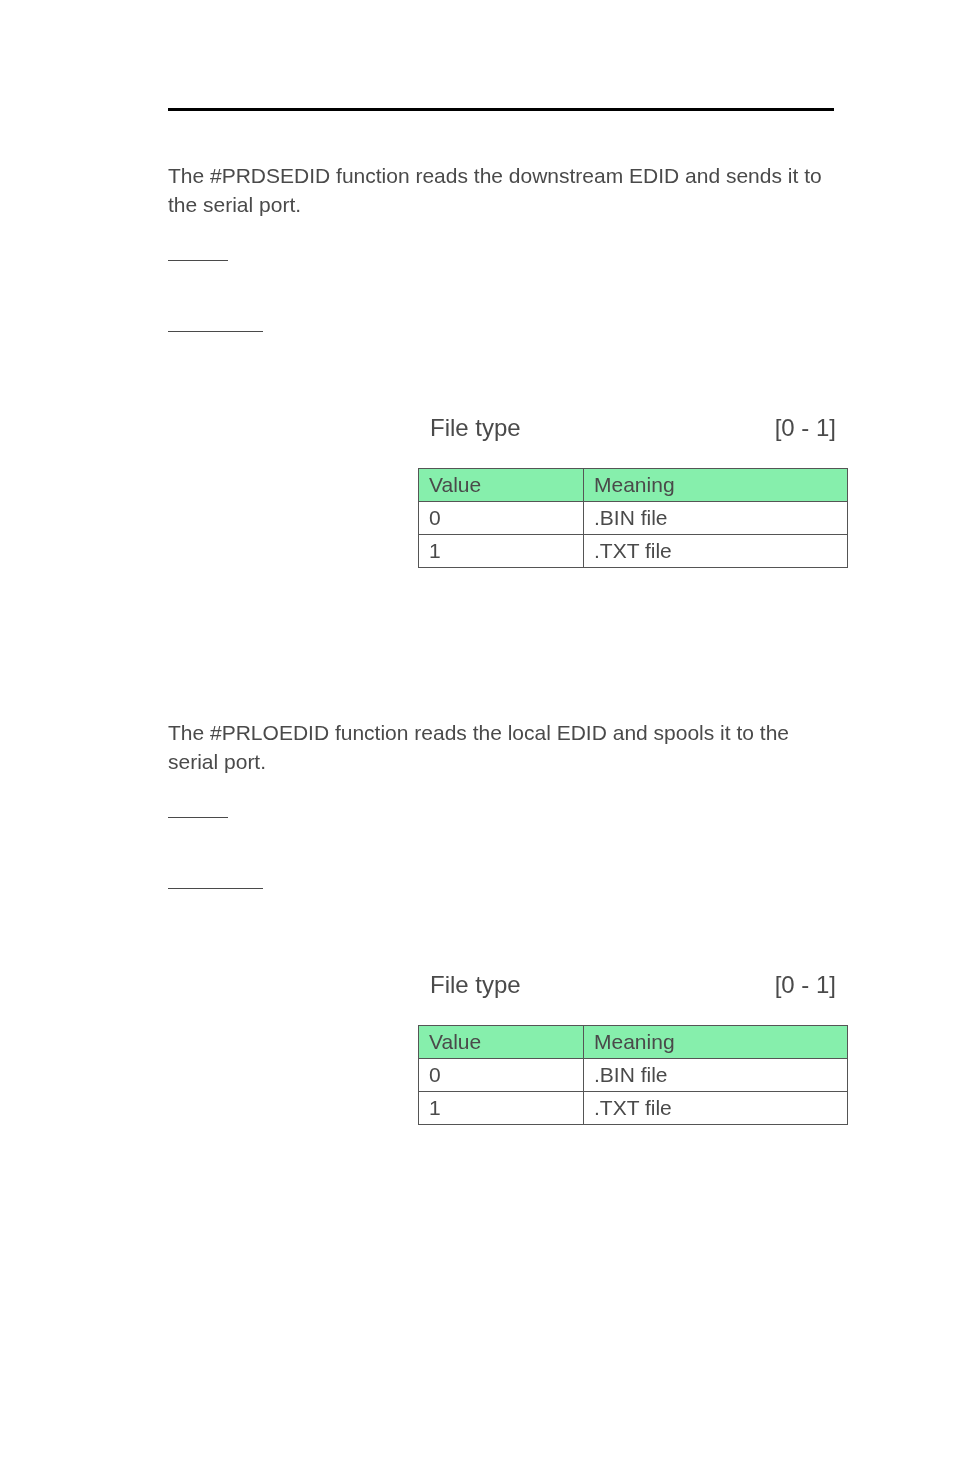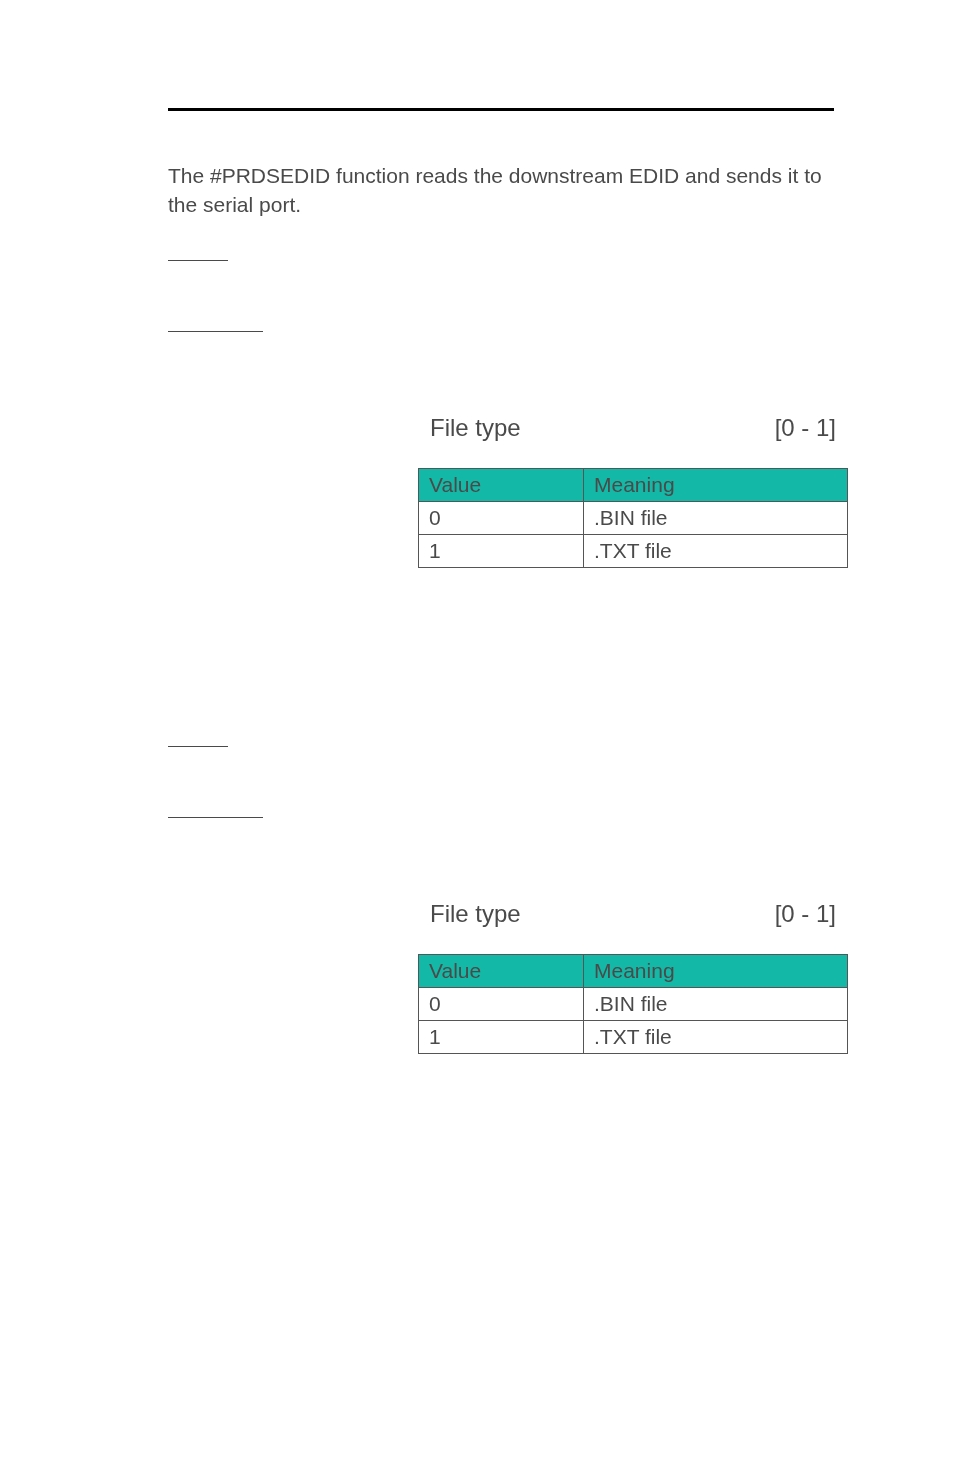--- a/index.html
+++ b/index.html
@@ -54,21 +54,21 @@
       font-size: 21px;
     }
     table th, table td {
       border: 1px solid #555;
       padding: 4px 10px;
       text-align: left;
       font-weight: normal;
       color: #4a4a4a;
     }
     table th {
-      background: #14b8a6;
+      background: #86efac;
     }
     .col-value {
       width: 165px;
     }
     .section-gap {
       height: 120px;
     }
   </style>
 </head>
 <body>
@@ -100,20 +100,21 @@
         <tr>
           <td>1</td>
           <td>.TXT file</td>
         </tr>
       </tbody>
     </table>
   </div>
 
   <div class="section-gap"></div>
 
+  <p class="description">The #PRLOEDID function reads the local EDID and spools it to the serial port.</p>
   <div class="section-underline" style="margin-top:40px;"></div>
   <div class="section-underline wider"></div>
 
   <div class="param-block">
     <div class="param-row">
       <span>File type</span>
       <span>[0 - 1]</span>
     </div>
     <table>
       <thead>

